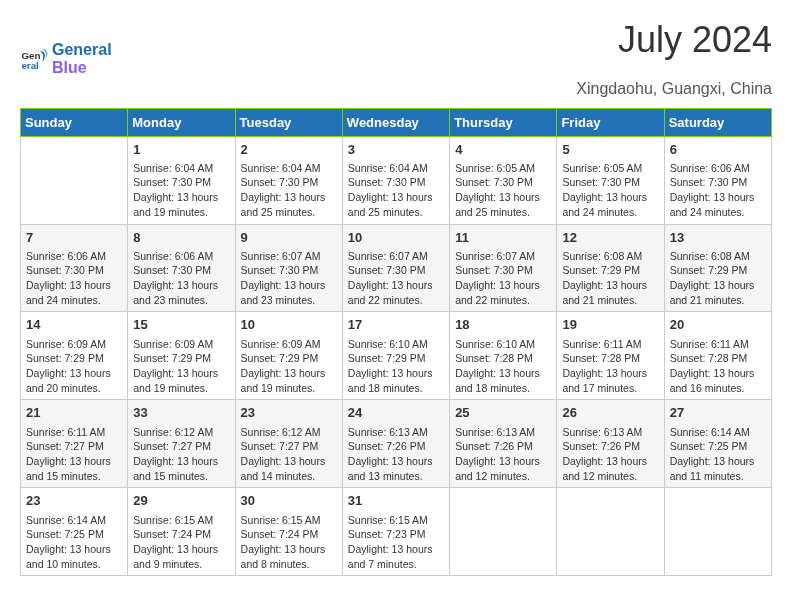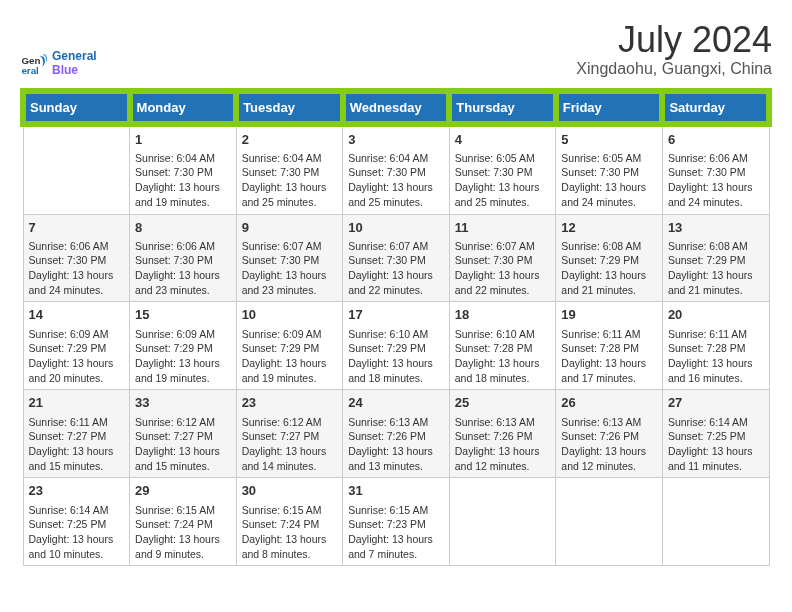--- a/index.html
+++ b/index.html
@@ -6,30 +6,30 @@
     body {
       font-family: Arial, sans-serif;
       background: #fff;
       width: 792px;
       min-height: 612px;
       padding: 20px;
     }
     .header {
       display: flex;
       justify-content: space-between;
-      align-items: flex-end;
+      align-items: center;
       margin-bottom: 10px;
     }
     .logo {
       display: flex;
       align-items: center;
       gap: 4px;
     }
     .logo-text {
-      font-size: 12px;
+      font-size: 16px;
       font-weight: bold;
       color: #333;
       line-height: 1.1;
     }
     .logo-text span {
       color: #1a6bb5;
     }
     .logo-icon {
       width: 28px;
       height: 28px;
@@ -39,34 +39,35 @@
     }
     .main-title {
       font-size: 36px;
       font-weight: normal;
       color: #333;
       line-height: 1.1;
     }
     .subtitle {
       font-size: 16px;
       color: #555;
+      margin-top: 20px;
     }
     table {
       width: 100%;
       border-collapse: collapse;
       font-size: 11px;
     }
     thead tr th {
       background-color: #2272b8;
       color: #fff;
       padding: 6px 4px;
       text-align: left;
       font-size: 13px;
       font-weight: bold;
-      border: 6px solid #84cc16;
+      border: 1px solid #84cc16;
     }
     tbody tr td {
       border: 1px solid #ccc;
       padding: 4px 5px;
       vertical-align: top;
       height: 80px;
       width: calc(100% / 7);
       color: #333;
       line-height: 1.4;
     }

